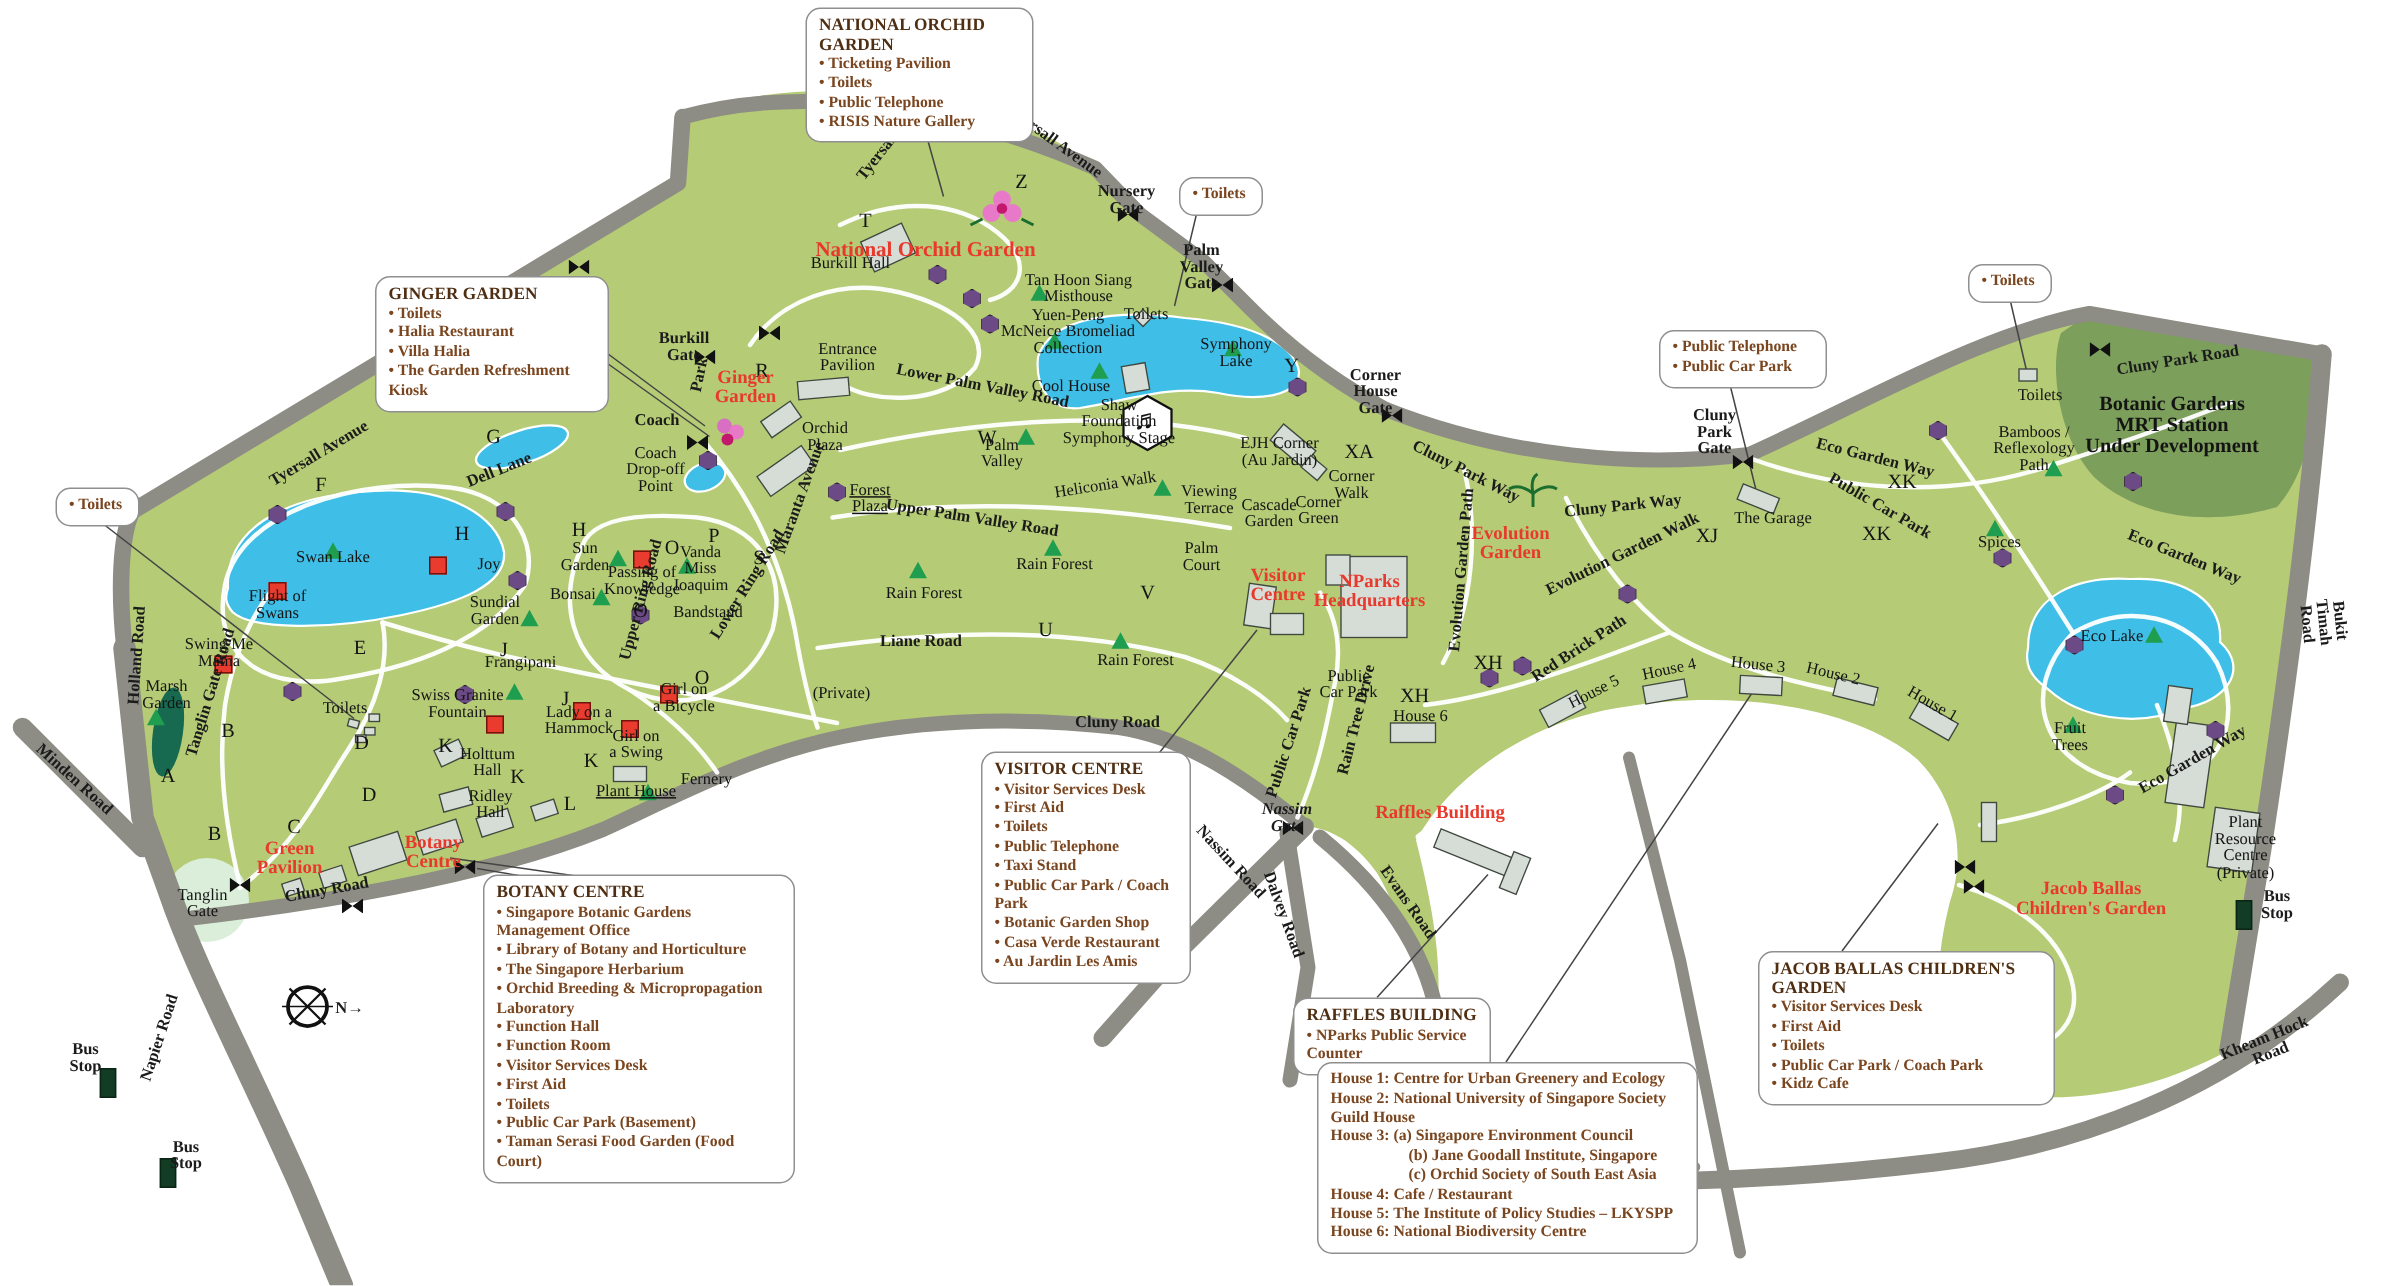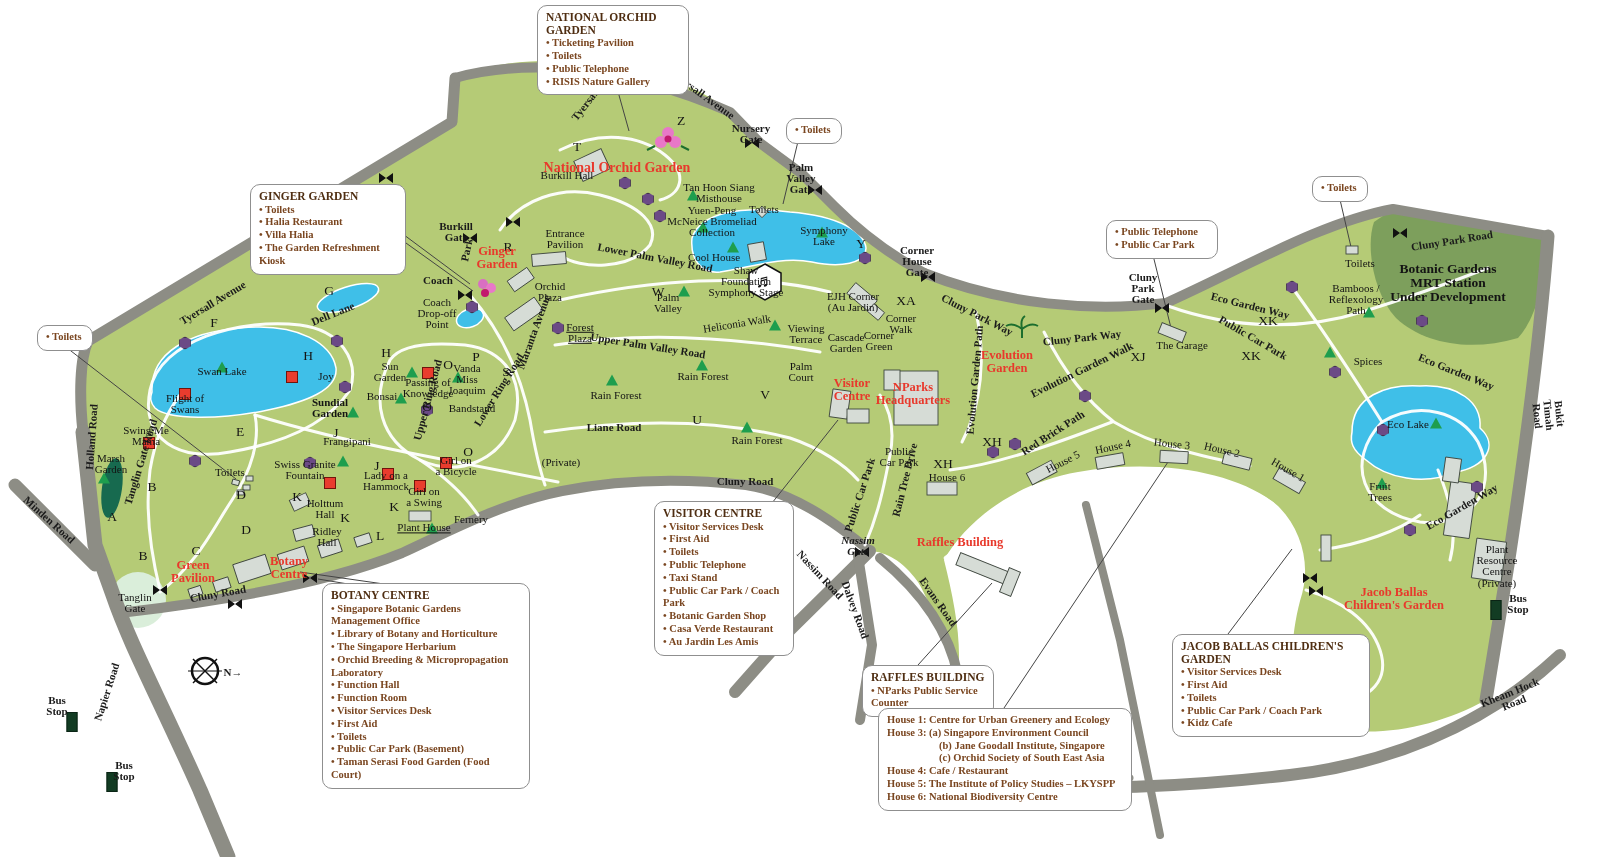--- a/index.html
+++ b/index.html
@@ -356,21 +356,21 @@
       <div class="lbl f" style="left: 135px; top: 603px;">Tanglin
 Gate</div>
       <div class="lbl f" style="left: 230px; top: 473px;">Toilets</div>
       <div class="lbl f" style="left: 305px; top: 470px;">Swiss Granite
 Fountain</div>
       <div class="lbl f" style="left: 325px; top: 509px;">Holttum
 Hall</div>
       <div class="lbl f" style="left: 327px; top: 537px;">Ridley
 Hall</div>
       <div class="lbl f" style="left: 305px; top: 377px; padding-left: 42px;">Joy</div>
-      <div class="lbl f" style="left: 330px; top: 408px; font-weight: bold;">Sundial
+      <div class="lbl f" style="left: 330px; top: 408px;">Sundial
 Garden</div>
       <div class="lbl f" style="left: 347px; top: 442px;">Frangipani</div>
       <div class="lbl f" style="left: 382px; top: 397px;">Bonsai</div>
       <div class="lbl f" style="left: 390px; top: 372px;">Sun
 Garden</div>
       <div class="lbl f" style="left: 428px; top: 388px;">Passing of
 Knowledge</div>
       <div class="lbl f" style="left: 467px; top: 380px;">Vanda
 Miss
 Joaquim</div>
@@ -430,21 +430,21 @@
       <div class="lbl f" style="left: 1063px; top: 462px; transform: translate(-50%, -50%) rotate(-27deg);">House 5</div>
       <div class="lbl f" style="left: 1113px; top: 447px; transform: translate(-50%, -50%) rotate(-12deg);">House 4</div>
       <div class="lbl f" style="left: 1172px; top: 444px; transform: translate(-50%, -50%) rotate(6deg);">House 3</div>
       <div class="lbl f" style="left: 1222px; top: 450px; transform: translate(-50%, -50%) rotate(13deg);">House 2</div>
       <div class="lbl f" style="left: 1288px; top: 470px; transform: translate(-50%, -50%) rotate(30deg);">House 1</div>
       <div class="lbl f" style="left: 1182px; top: 346px;">The Garage</div>
       <div class="lbl f" style="left: 1360px; top: 264px;">Toilets</div>
       <div class="lbl f" style="left: 1356px; top: 300px;">Bamboos /
 Reflexology
 Path</div>
-      <div class="lbl f" style="left: 1368px; top: 362px;">Spices</div>
+      <div class="lbl f" style="left: 1333px; top: 362px;">Spices</div>
       <div class="lbl f" style="left: 1408px; top: 425px;">Eco Lake</div>
       <div class="lbl f" style="left: 1380px; top: 492px;">Fruit
 Trees</div>
       <div class="lbl f" style="left: 1497px; top: 566px;">Plant
 Resource
 Centre
 (Private)</div>
       <div class="lbl zone" style="left: 112px; top: 517px;">A</div>
       <div class="lbl zone" style="left: 152px; top: 487px;">B</div>
       <div class="lbl zone" style="left: 143px; top: 556px;">B</div>
@@ -559,20 +559,21 @@
       <div class="co" style="left: 1172px; top: 634px; width: 198px;">
         <div class="ti">JACOB BALLAS CHILDREN'S GARDEN</div>
         <div class="it">• Visitor Services Desk</div>
         <div class="it">• First Aid</div>
         <div class="it">• Toilets</div>
         <div class="it">• Public Car Park / Coach Park</div>
         <div class="it">• Kidz Cafe</div>
       </div>
       <div class="co" style="left: 878px; top: 708px; width: 254px;">
         <div class="it">House 1: Centre for Urban Greenery and Ecology</div>
+        <div class="it">House 2: National University of Singapore Society Guild House</div>
         <div class="it">House 3: (a) Singapore Environment Council</div>
         <div class="it indent">(b) Jane Goodall Institute, Singapore</div>
         <div class="it indent">(c) Orchid Society of South East Asia</div>
         <div class="it">House 4: Cafe / Restaurant</div>
         <div class="it">House 5: The Institute of Policy Studies – LKYSPP</div>
         <div class="it">House 6: National Biodiversity Centre</div>
       </div>
     </div>
 </div>
 

